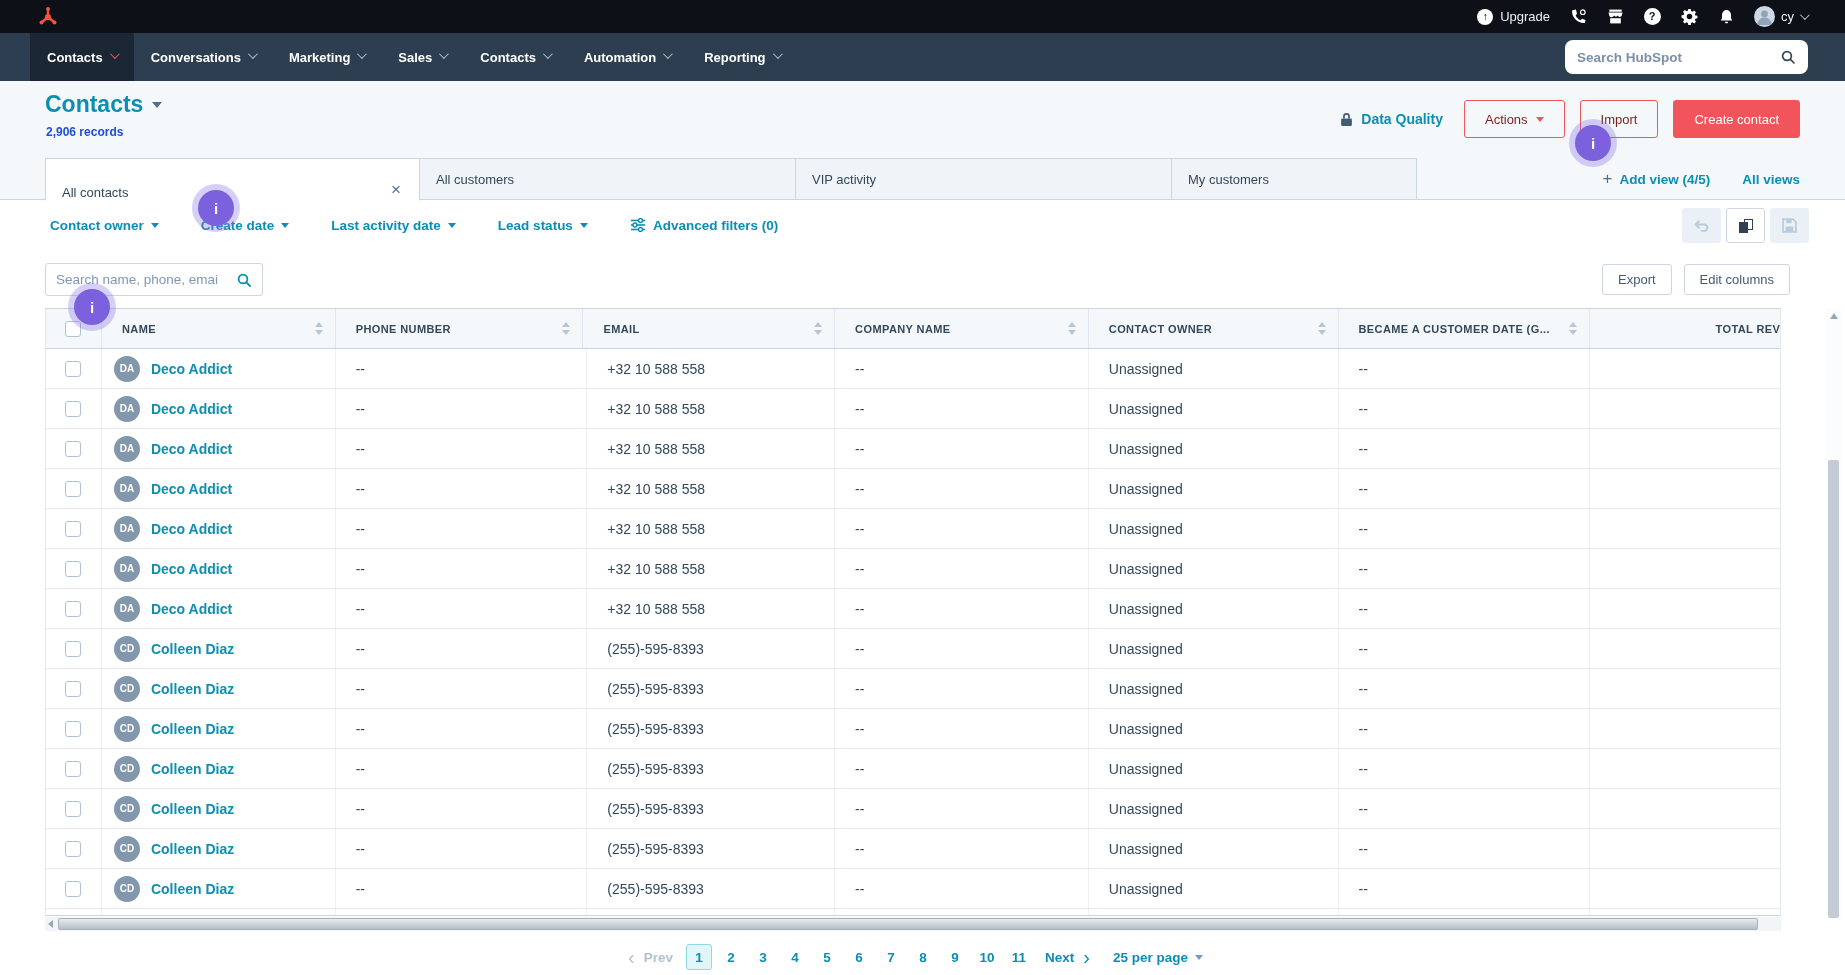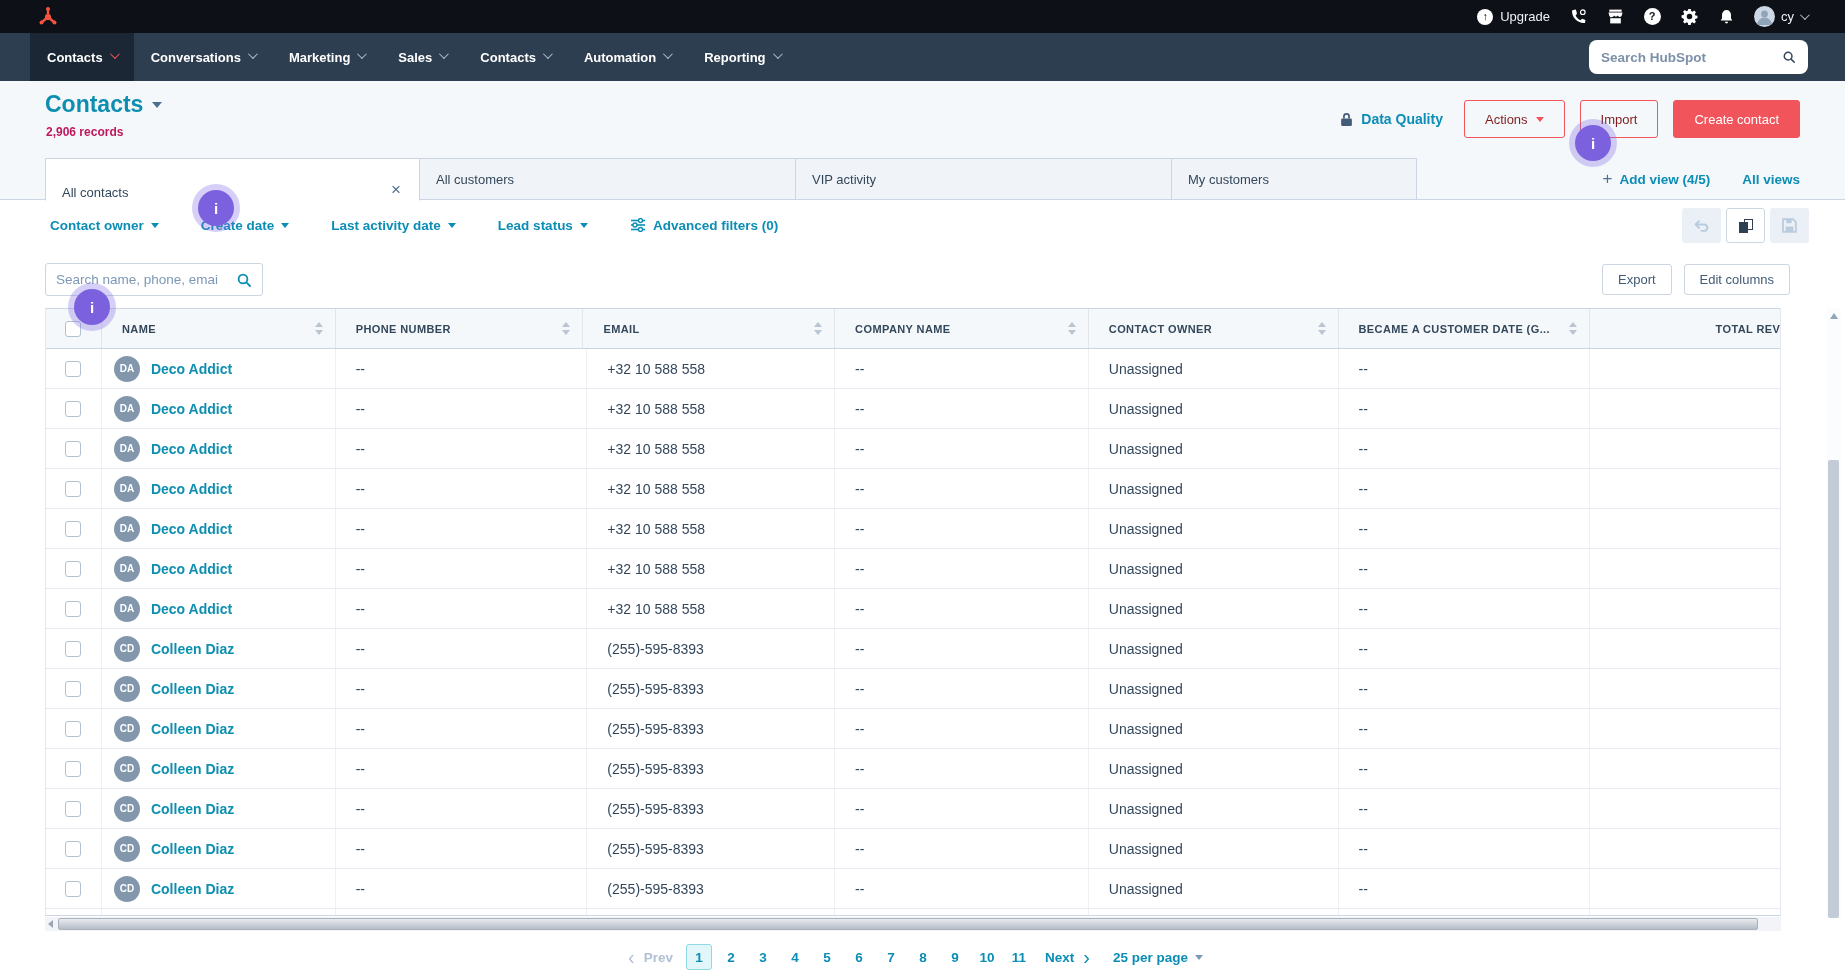--- a/index.html
+++ b/index.html
@@ -16,31 +16,31 @@
   .user { display:flex; align-items:center; gap:6px; cursor:pointer; }
   .avatar-sm { width:21px; height:21px; border-radius:50%; background:#cdd8e4; display:flex; align-items:flex-end; justify-content:center; overflow:hidden; }
   .chev { width:7px; height:7px; border-right:1.6px solid #aebdcc; border-bottom:1.6px solid #aebdcc; transform:rotate(45deg) translateY(-2px); display:inline-block; }
 
   
   .navbar { height:48px; background:#2d3e50; display:flex; align-items:stretch; position:relative; }
   .nav-item { display:flex; align-items:center; gap:7px; padding:0 17px; color:#fff; font-size:13px; font-weight:600; cursor:pointer; }
   .nav-item .chev { margin-top:-3px; }
   .nav-item.active { background:#1b2734; margin-left:30px; }
   .nav-item.active .chev { border-color:#f2545b; }
-  .nav-search { position:absolute; right:37px; top:7px; width:219px; height:34px; background:#fff; border-radius:8px; display:flex; align-items:center; padding:0 12px; }
+  .nav-search { position:absolute; right:37px; top:7px; width:243px; height:34px; background:#fff; border-radius:8px; display:flex; align-items:center; padding:0 12px; }
   .nav-search input { border:0; outline:0; flex:1; font-size:13.5px; color:#33475b; font-family:"Liberation Sans",sans-serif; font-weight:600; }
   .nav-search input::placeholder { color:#7c90a8; }
   .nav-search svg { color:#33475b; }
 
   
   .header { height:77px; background:#f5f8fa; position:relative; }
   .title-wrap { position:absolute; left:45px; top:10px; display:flex; align-items:center; gap:9px; }
   .page-title { font-size:23px; font-weight:bold; color:#0d8eb0; }
   .tri-down { width:0; height:0; border-left:5px solid transparent; border-right:5px solid transparent; border-top:6px solid #516f90; display:inline-block; }
-  .records { position:absolute; left:46px; top:44px; font-size:12px; font-weight:600; color:#be185d; }
+  .records { position:absolute; left:46px; top:44px; font-size:12px; font-weight:600; color:#1d4ed8; }
   .header-actions { position:absolute; right:45px; top:19px; display:flex; align-items:center; gap:15px; height:38px; }
   .dq-link { display:flex; align-items:center; gap:8px; color:#0b8db5; font-weight:bold; font-size:14px; cursor:pointer; margin-right:6px; }
   .dq-link svg { color:#425b76; }
   .btn { height:38px; border-radius:3px; font-size:13px; font-weight:400; display:flex; align-items:center; justify-content:center; padding:0 20px; cursor:pointer; font-family:"Liberation Sans",sans-serif; }
   .btn.outline { border:1px solid #f2545b; color:#7f1d1d; background:transparent; gap:8px; }
   .btn.solid { background:#f2545b; border:1px solid #f2545b; color:#fff; }
   .btn .tri-down { border-top-color:#f2545b; border-left-width:4px; border-right-width:4px; border-top-width:5px; }
 
   
   .tabsrow { height:42px; background:#f5f8fa; position:relative; border-bottom:1px solid #cbd6e2; }

